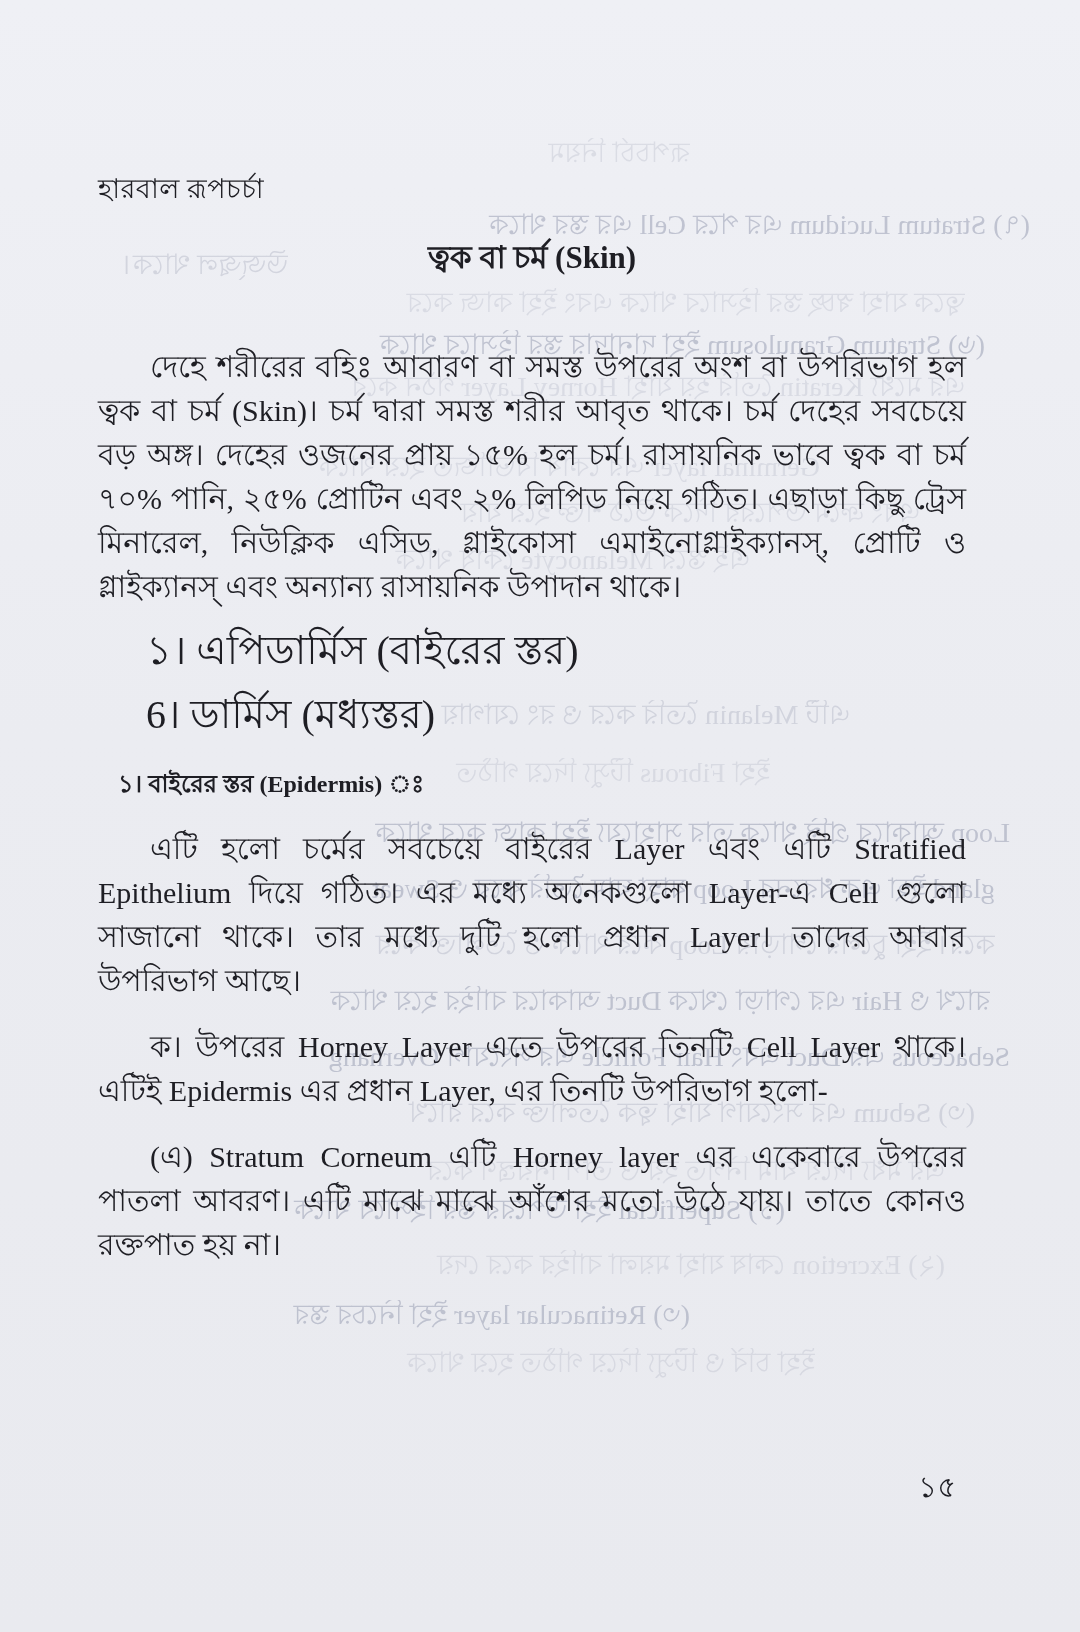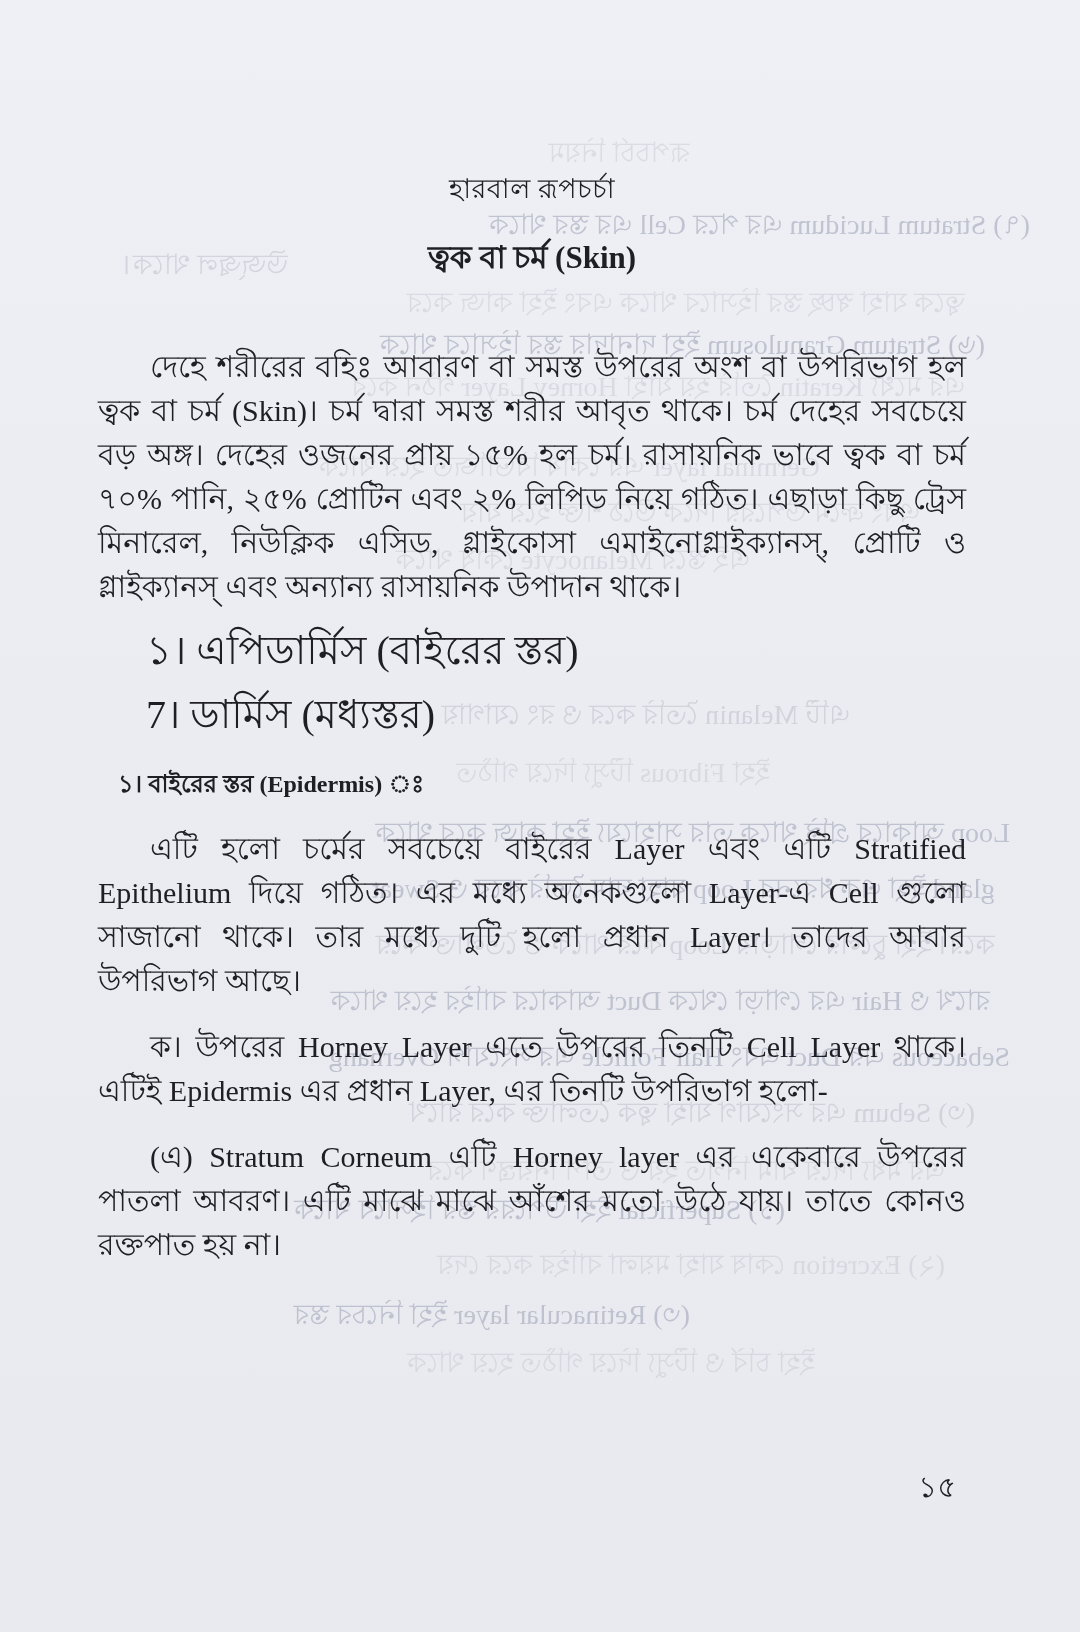--- a/index.html
+++ b/index.html
@@ -26,21 +26,21 @@
     z-index:1;
   }
   .g-strong{opacity:.6;color:#a2a7ba;}
   .g-weak{opacity:.3;}
   
   .content{
     position:absolute;left:98px;top:0;width:868px;z-index:2;
   }
   .running-header{
     margin-top:168px;
-    text-align:center;
+    text-align:left;
     font-size:27px;
     letter-spacing:.5px;
   }
   .chapter-title{
     margin:34px 0 0 0;
     text-align:center;
     font-size:47px;
     font-weight:bold;
     letter-spacing:1px;
   }
@@ -113,21 +113,21 @@
 
 
     <h2 class="chapter-subtitle">ত্বক বা চর্ম (Skin)</h2>
 
     <p class="para first">দেহে শরীরের বহিঃ আবারণ বা সমস্ত উপরের অংশ বা উপরিভাগ হল ত্বক বা চর্ম (Skin)। চর্ম দ্বারা সমস্ত শরীর আবৃত থাকে। চর্ম দেহের সবচেয়ে বড় অঙ্গ। দেহের ওজনের প্রায় ১৫% হল চর্ম। রাসায়নিক ভাবে ত্বক বা চর্ম ৭০% পানি, ২৫% প্রোটিন এবং ২% লিপিড নিয়ে গঠিত। এছাড়া কিছু ট্রেস মিনারেল, নিউক্লিক এসিড, গ্লাইকোসা এমাইনোগ্লাইক্যানস্, প্রোটি ও গ্লাইক্যানস্ এবং অন্যান্য রাসায়নিক উপাদান থাকে।</p>
 
 
 
     <div class="layer-list">
       <div class="layer-item">১। এপিডার্মিস (বাইরের স্তর)</div>
-      <div class="layer-item">7। ডার্মিস (মধ্যস্তর)</div>
+      <div class="layer-item">6। ডার্মিস (মধ্যস্তর)</div>
     </div>
 
     <h3 class="section-heading">১। বাইরের স্তর (Epidermis) ঃ</h3>
 
     <p class="para">এটি হলো চর্মের সবচেয়ে বাইরের Layer এবং এটি Stratified Epithelium দিয়ে গঠিত। এর মধ্যে অনেকগুলো Layer-এ Cell গুলো সাজানো থাকে। তার মধ্যে দুটি হলো প্রধান Layer। তাদের আবার উপরিভাগ আছে।</p>
 
     <p class="para">ক। উপরের Horney Layer এতে উপরের তিনটি Cell Layer থাকে। এটিই Epidermis এর প্রধান Layer, এর তিনটি উপরিভাগ হলো-</p>
 
     <p class="para">(এ) Stratum Corneum এটি Horney layer এর একেবারে উপরের পাতলা আবরণ। এটি মাঝে মাঝে আঁশের মতো উঠে যায়। তাতে কোনও রক্তপাত হয় না।</p>
 

